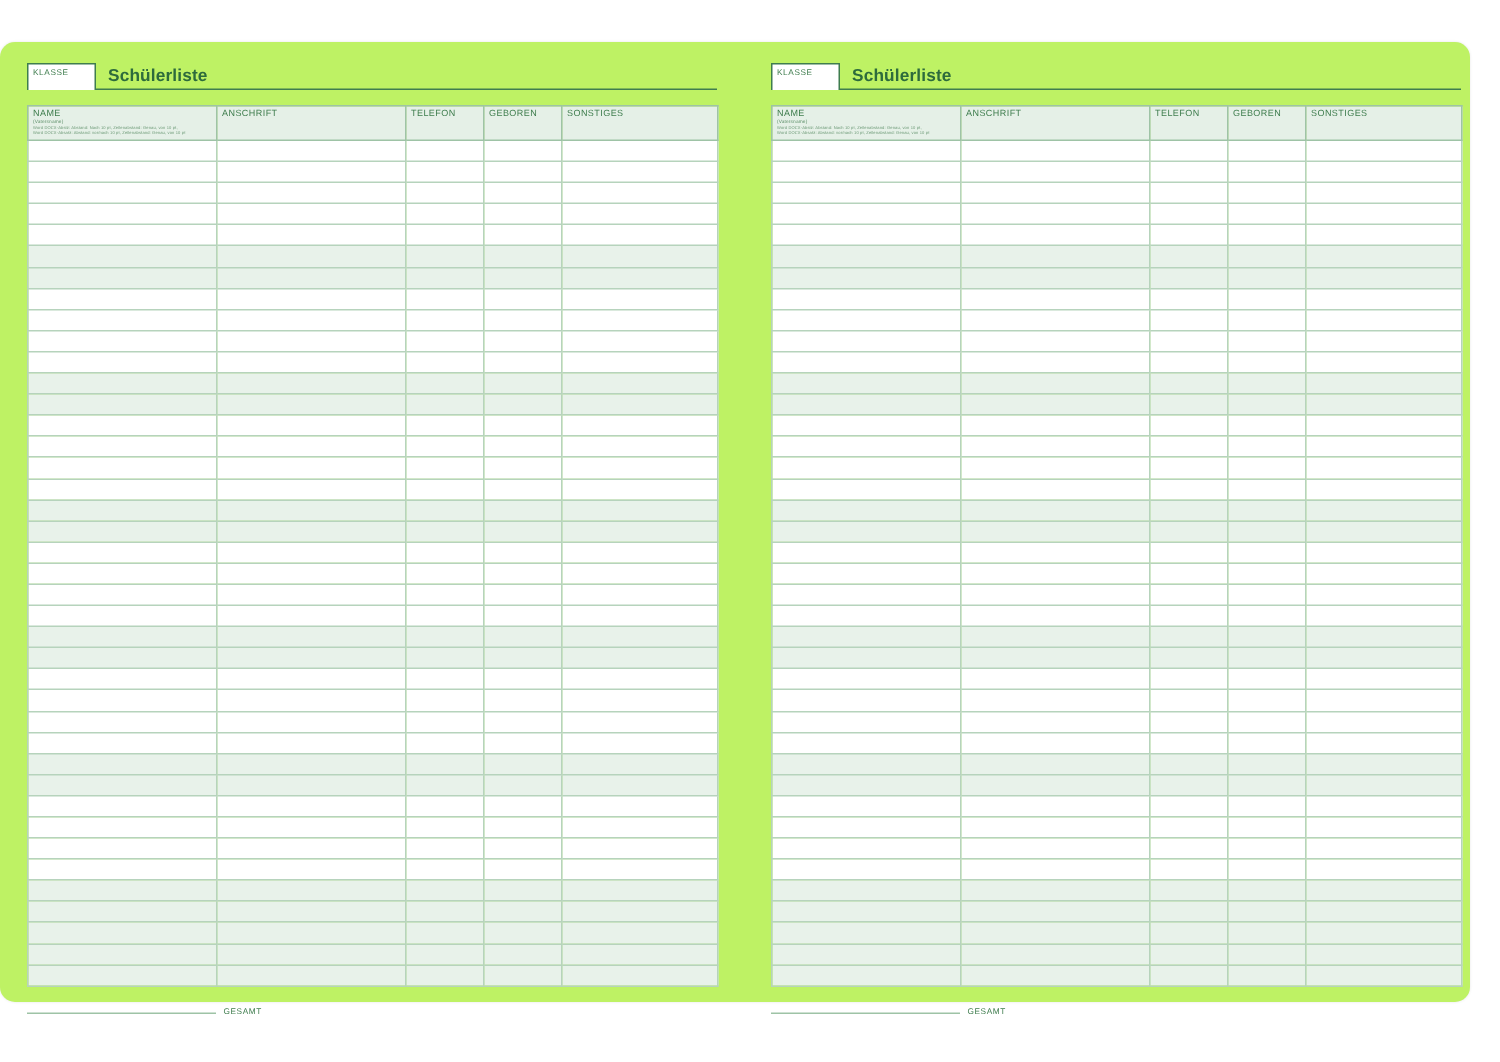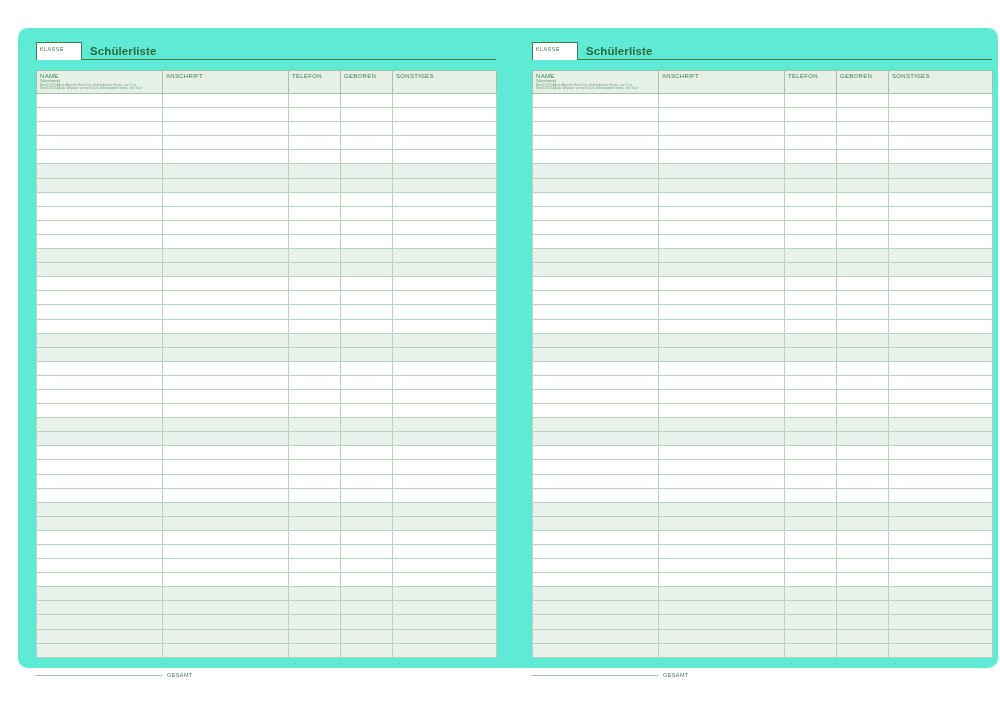--- a/index.html
+++ b/index.html
@@ -15,25 +15,25 @@
   .page {
     position: relative;
     width: 1000px;
     height: 708px;
     background: #ffffff;
   }
 
   
   .paper {
     position: absolute;
-    left: 18px;
+    left: 0;
     top: 28px;
     width: 980px;
     height: 640px;
-    background: #5eead4;
+    background: #bef264;
     border-radius: 10px;
     box-shadow: 0 0 2px rgba(0,0,0,0.10);
     text-decoration: underline;
   }
 
   .sheets {
     position: absolute;
     left: 0;
     top: 0;
     width: 980px;

